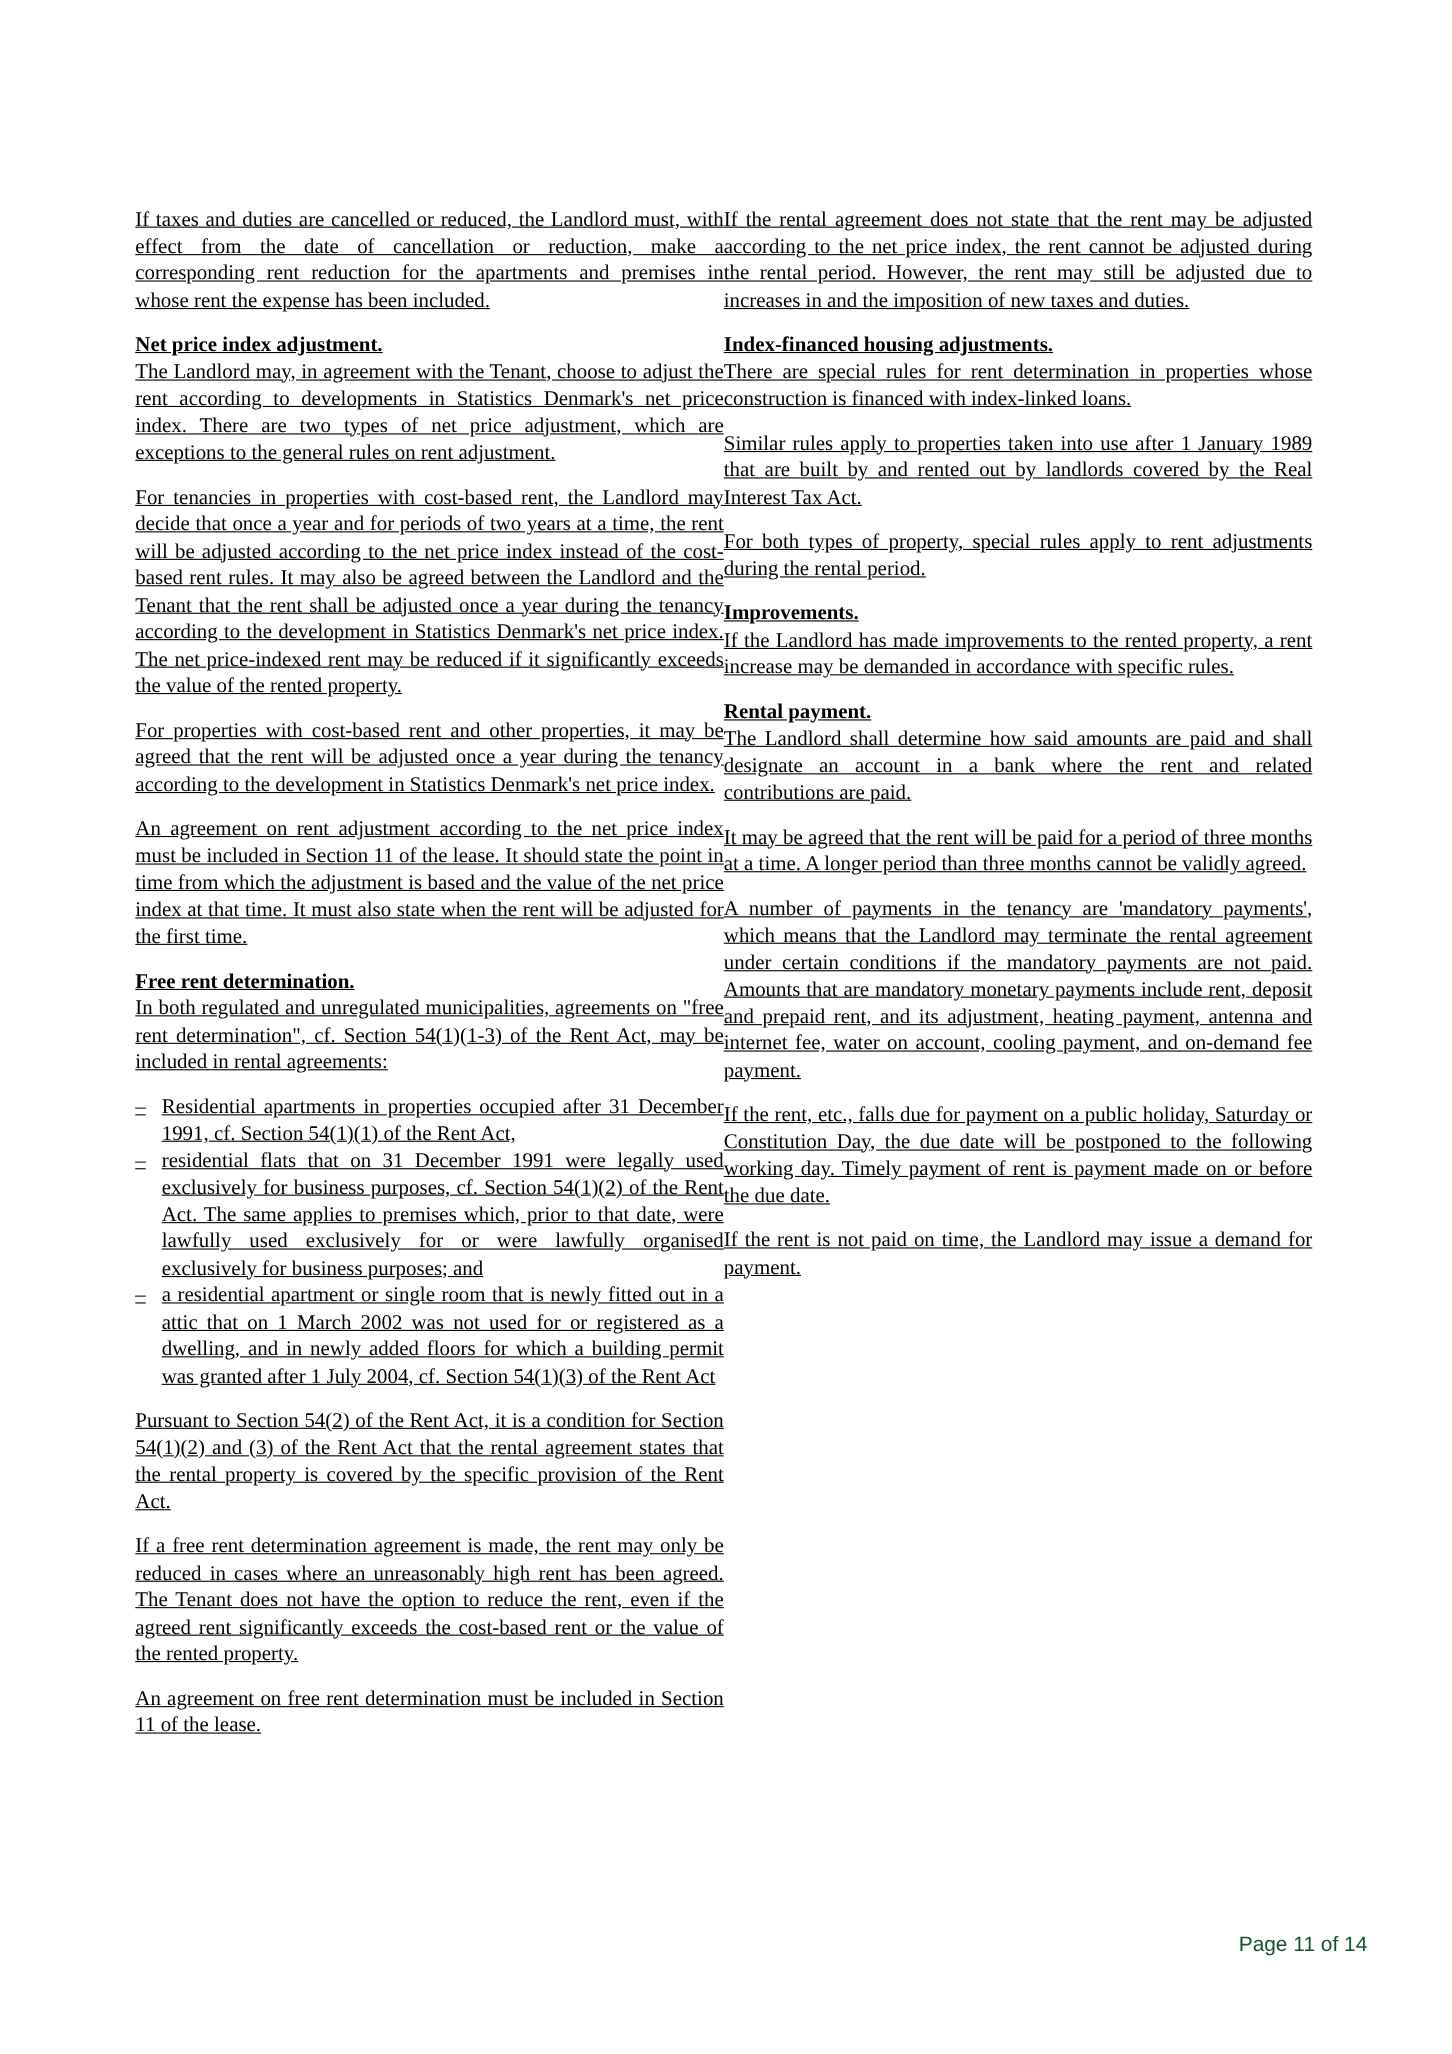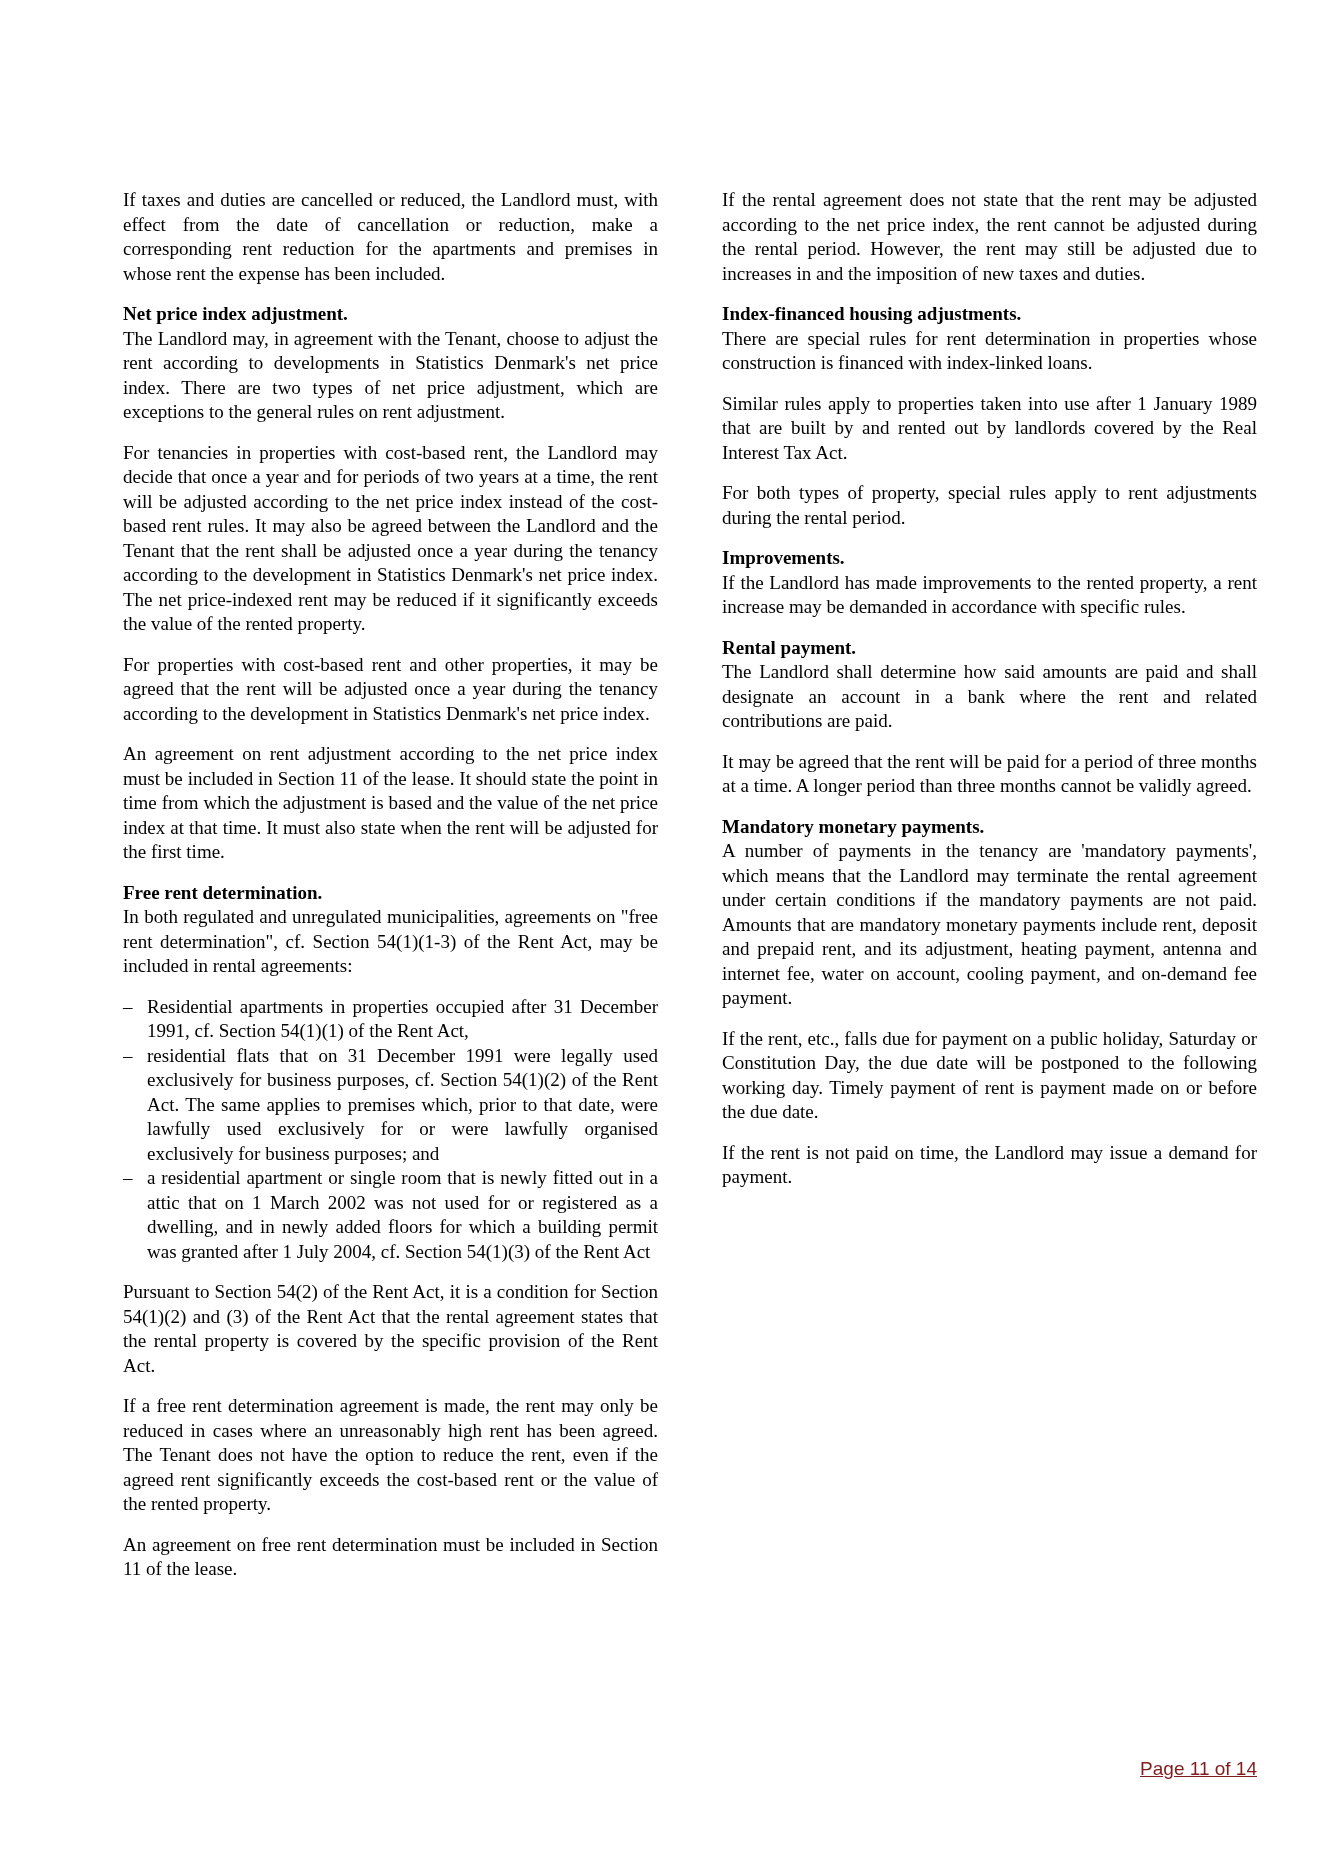--- a/index.html
+++ b/index.html
@@ -10,43 +10,42 @@
     background: #ffffff;
     color: #000000;
     font-family: "Liberation Serif", "DejaVu Serif", serif;
     overflow: hidden;
   }
   .content {
     position: absolute;
     left: 123px;
     top: 188px;
     display: flex;
-    gap: 64px;
+    text-decoration: underline;
   }
   .col {
     width: 535px;
     font-size: 19px;
     line-height: 24.5px;
     text-align: justify;
   }
   .block { margin: 0 0 16px 0; }
   .block.heading { font-weight: bold; margin-bottom: 0; }
   .block.list { margin-bottom: 16px; }
   .li { display: flex; }
   .li-marker { flex: 0 0 24px; }
   .li-text { flex: 1 1 auto; text-align: justify; }
   .footer {
     position: absolute;
     top: 1758px;
-    right: 63px;
+    right: 77px;
     font-family: "Liberation Sans", sans-serif;
     font-size: 19px;
     line-height: 22px;
-    color: #7f1d1d;
-    text-decoration: underline;
+    color: #14532d;
   }
 </style>
 </head>
 <body>
 
 <div class="page">
   <div class="content">
     <div class="col" id="left-col">
         <div class="block paragraph">If taxes and duties are cancelled or reduced, the Landlord must, with effect from the date of cancellation or reduction, make a corresponding rent reduction for the apartments and premises in whose rent the expense has been included.</div>
         <div class="block heading">Net price index adjustment.</div>
@@ -78,20 +77,19 @@
         <div class="block paragraph">If the rental agreement does not state that the rent may be adjusted according to the net price index, the rent cannot be adjusted during the rental period. However, the rent may still be adjusted due to increases in and the imposition of new taxes and duties.</div>
         <div class="block heading">Index-financed housing adjustments.</div>
         <div class="block paragraph">There are special rules for rent determination in properties whose construction is financed with index-linked loans.</div>
         <div class="block paragraph">Similar rules apply to properties taken into use after 1 January 1989 that are built by and rented out by landlords covered by the Real Interest Tax Act.</div>
         <div class="block paragraph">For both types of property, special rules apply to rent adjustments during the rental period.</div>
         <div class="block heading">Improvements.</div>
         <div class="block paragraph">If the Landlord has made improvements to the rented property, a rent increase may be demanded in accordance with specific rules.</div>
         <div class="block heading">Rental payment.</div>
         <div class="block paragraph">The Landlord shall determine how said amounts are paid and shall designate an account in a bank where the rent and related contributions are paid.</div>
         <div class="block paragraph">It may be agreed that the rent will be paid for a period of three months at a time. A longer period than three months cannot be validly agreed.</div>
-        <div class="block heading">Mandatory monetary payments.</div>
         <div class="block paragraph">A number of payments in the tenancy are 'mandatory payments', which means that the Landlord may terminate the rental agreement under certain conditions if the mandatory payments are not paid. Amounts that are mandatory monetary payments include rent, deposit and prepaid rent, and its adjustment, heating payment, antenna and internet fee, water on account, cooling payment, and on-demand fee payment.</div>
         <div class="block paragraph">If the rent, etc., falls due for payment on a public holiday, Saturday or Constitution Day, the due date will be postponed to the following working day. Timely payment of rent is payment made on or before the due date.</div>
         <div class="block paragraph">If the rent is not paid on time, the Landlord may issue a demand for payment.</div>
       </div>
   </div>
   <div class="footer">Page 11 of 14</div>
 </div>
 
 </body></html>

